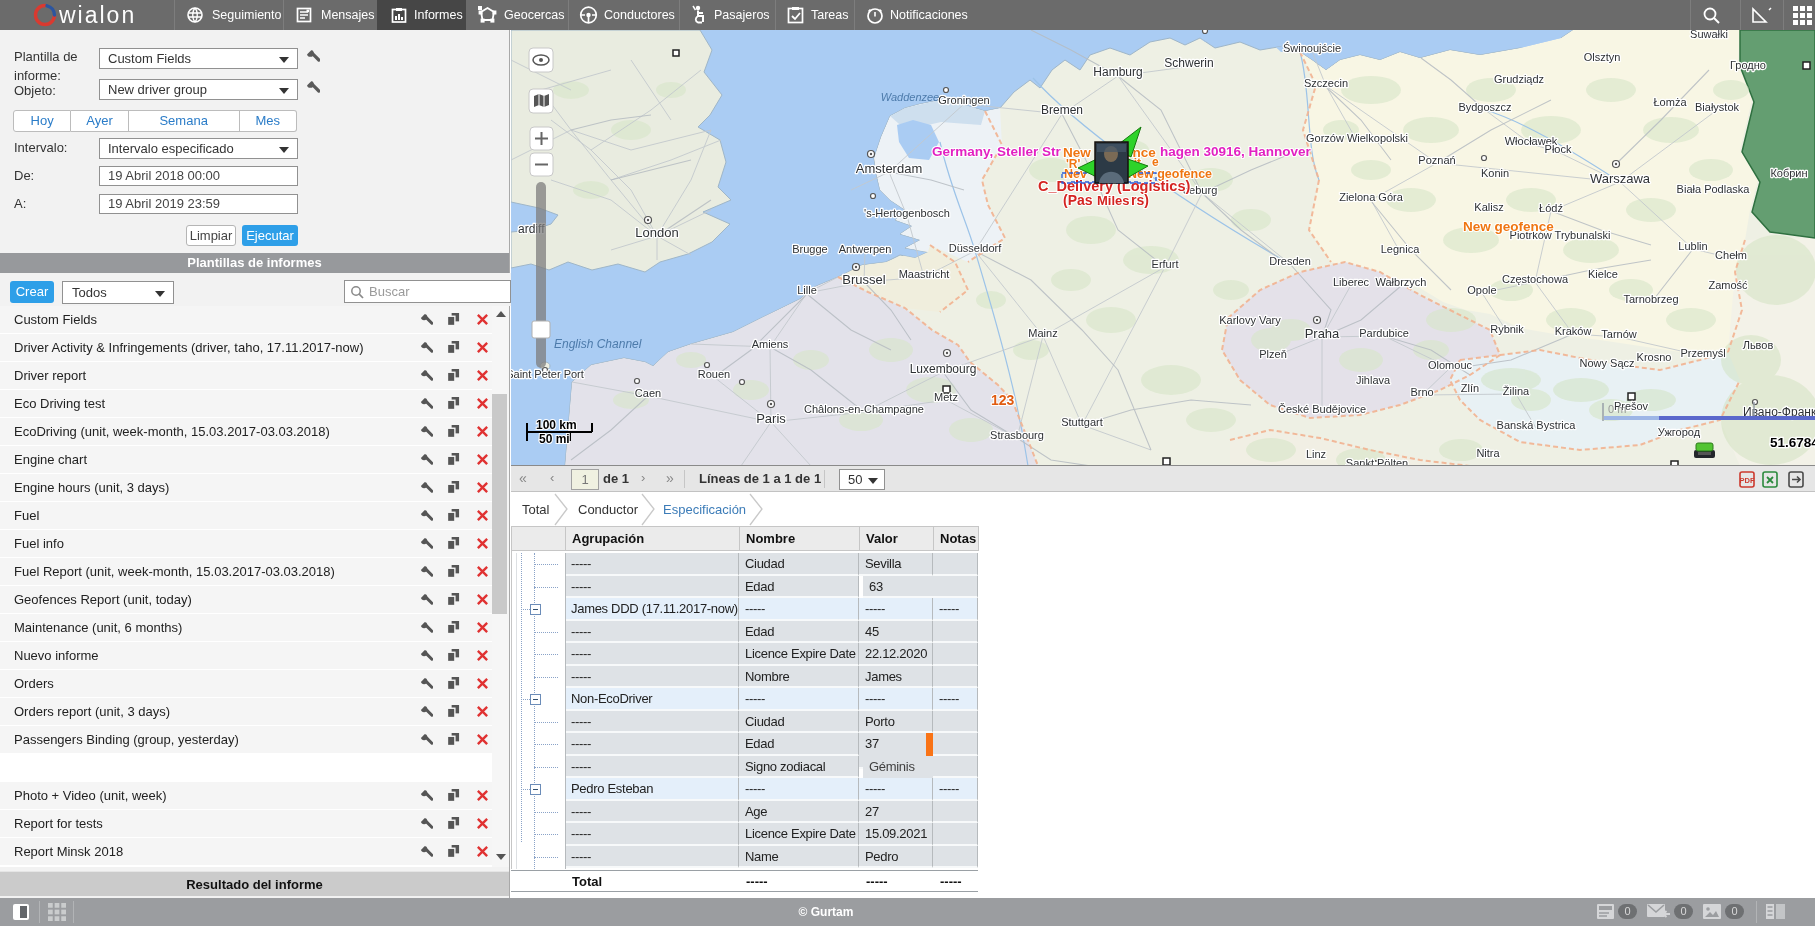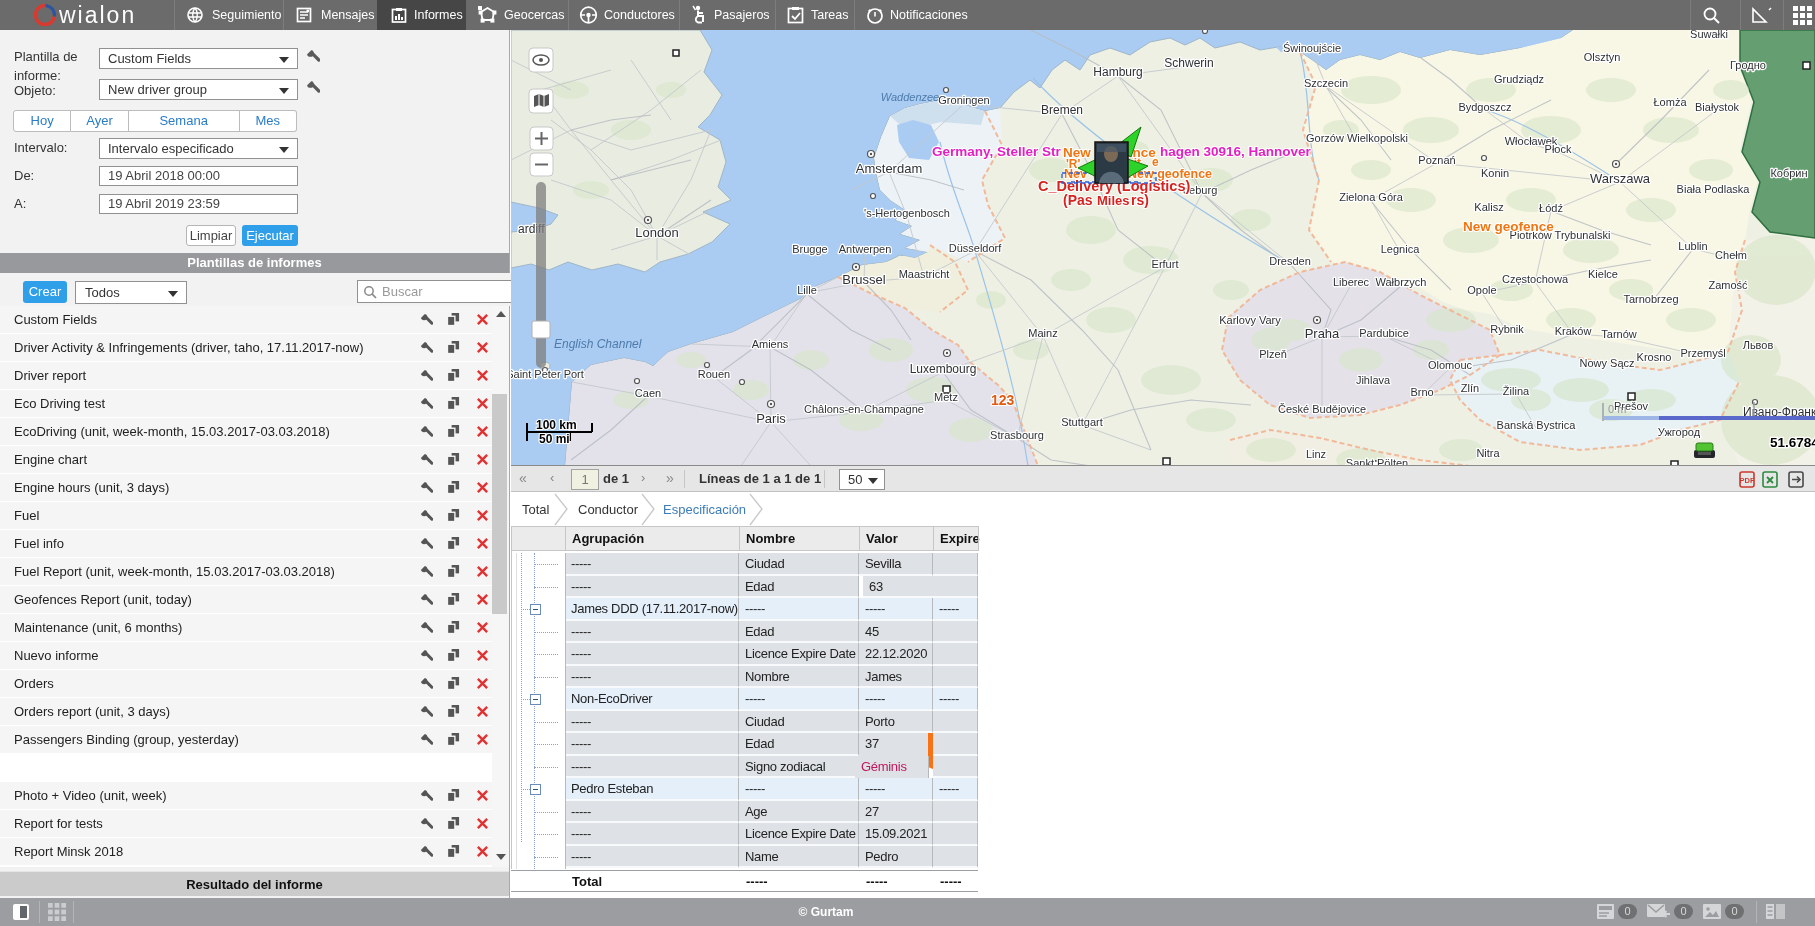--- a/index.html
+++ b/index.html
@@ -18,21 +18,21 @@
 .sel .arr { position:absolute; right:8px; top:8px; width:0; height:0; border-left:5px solid transparent; border-right:5px solid transparent; border-top:6px solid #333; }
 .inp { position:absolute; background:#fff; border:1px solid #919191; font-size:13px; color:#444; }
 .wrench { position:absolute; width:14px; height:14px; }
 .btnrow { position:absolute; left:13px; top:110px; width:284px; height:22px; display:flex; }
 .btnrow div { flex:1; border:1px solid #bcbcbc; border-left:none; background:#fff; color:#2a7cc8; text-align:center; line-height:20px; font-size:13px; }
 .btnrow div:first-child { border-left:1px solid #bcbcbc; border-radius:3px 0 0 3px; }
 .btnrow div:last-child { border-radius:0 3px 3px 0; }
 #bluebtn { position:absolute; background:#2e9fe8; color:#fff; text-align:center; border-radius:3px; }
 #graybtn { position:absolute; background:#fff; border:1px solid #b5b5b5; color:#444; text-align:center; border-radius:3px; }
 #plantheader { position:absolute; left:0; top:223px; width:509px; height:20px; background:#97999c; color:#fff; font-weight:bold; text-align:center; line-height:20px; font-size:13px; }
-#planttoolbar { position:absolute; left:17px; top:243px; width:509px; height:33px; background:#f2f2f2; }
+#planttoolbar { position:absolute; left:4px; top:243px; width:509px; height:33px; background:#f2f2f2; }
 #plist { position:absolute; left:0; top:276px; width:492px; height:561px; background:#fff; }
 .prow { position:absolute; left:0; width:492px; height:27px; background:#f5f5f5; }
 .prow span { position:absolute; left:14px; top:6px; font-size:13px; color:#222; }
 #pscroll { position:absolute; left:492px; top:276px; width:17px; height:561px; background:#f6f6f6; }
 #resultheader { position:absolute; left:0; top:841px; width:509px; height:25px; background:#cbcbcb; color:#111; font-weight:bold; text-align:center; line-height:25px; font-size:13px; border-top:1px solid #e5e5e5; }
 
 .iwrench, .icopy, .ix { position:absolute; top:7px; width:13px; height:13px; }
 .iwrench { left:420px; } .icopy { left:447px; } .ix { left:476px; }
 
 #pagebar { position:absolute; left:511px; top:466px; width:1304px; height:26px; background:#e6e6e6; border-bottom:1px solid #c2c2c2; }
@@ -906,21 +906,21 @@
     <text x="11" y="21" font-size="13" fill="#333" font-family="Liberation Sans">Total</text>
     <text x="67" y="21" font-size="13" fill="#333" font-family="Liberation Sans">Conductor</text>
     <text x="152" y="21" font-size="13" fill="#3c7cb8" font-family="Liberation Sans">Especificación</text>
   </svg>
 </div>
 <div id="tablearea">
     <div class="abs" style="left:0;top:0;width:467px;height:25px;background:#ebebeb;border-top:1px solid #c6c6c6;border-bottom:1px solid #c6c6c6"></div>
     <div class="abs" style="left:61px;top:5px;font-weight:bold;color:#111">Agrupación</div>
     <div class="abs" style="left:235px;top:5px;font-weight:bold;color:#111">Nombre</div>
     <div class="abs" style="left:355px;top:5px;font-weight:bold;color:#111">Valor</div>
-    <div class="abs" style="left:429px;top:5px;font-weight:bold;color:#111">Expire</div>
+    <div class="abs" style="left:429px;top:5px;font-weight:bold;color:#111">Notas</div>
     <div class="abs" style="left:0px;top:0;width:1px;height:25px;background:#c6c6c6"></div>
     <div class="abs" style="left:54px;top:0;width:1px;height:25px;background:#c6c6c6"></div>
     <div class="abs" style="left:228px;top:0;width:1px;height:25px;background:#c6c6c6"></div>
     <div class="abs" style="left:348px;top:0;width:1px;height:25px;background:#c6c6c6"></div>
     <div class="abs" style="left:422px;top:0;width:1px;height:25px;background:#c6c6c6"></div>
     <div class="abs" style="left:467px;top:0;width:1px;height:25px;background:#c6c6c6"></div>
     <div class="abs" style="left:54px;top:27px;width:174px;height:22.5px;background:#dee2e6;border-right:1px solid #b6babd;border-bottom:2px solid #f7f9fa;padding:3px 0 0 6px;color:#222;white-space:nowrap;overflow:hidden;letter-spacing:-0.3px">-----</div>
     <div class="abs" style="left:228px;top:27px;width:120px;height:22.5px;background:#dee2e6;border-right:1px solid #b6babd;border-bottom:2px solid #f7f9fa;padding:3px 0 0 6px;color:#222;white-space:nowrap;overflow:hidden;letter-spacing:-0.3px">Ciudad</div>
     <div class="abs" style="left:348px;top:27px;width:74px;height:22.5px;background:#dee2e6;border-right:1px solid #b6babd;border-bottom:2px solid #f7f9fa;padding:3px 0 0 6px;color:#222;white-space:nowrap;overflow:hidden;letter-spacing:-0.3px">Sevilla</div>
     <div class="abs" style="left:422px;top:27px;width:45px;height:22.5px;background:#dee2e6;border-right:1px solid #b6babd;border-bottom:2px solid #f7f9fa;padding:3px 0 0 6px;color:#222;white-space:nowrap;overflow:hidden;letter-spacing:-0.3px"></div>
@@ -961,26 +961,26 @@
     <div class="abs" style="left:19px;top:167.5px;width:11px;height:11px;background:#fff;border:1px solid #6b8cb8;z-index:3">
       <div class="abs" style="left:2px;top:4px;width:5px;height:1px;background:#33506e"></div>
     </div>
     <div class="abs" style="left:54px;top:184.5px;width:174px;height:22.5px;background:#dee2e6;border-right:1px solid #b6babd;border-bottom:2px solid #f7f9fa;padding:3px 0 0 6px;color:#222;white-space:nowrap;overflow:hidden;letter-spacing:-0.3px">-----</div>
     <div class="abs" style="left:228px;top:184.5px;width:120px;height:22.5px;background:#dee2e6;border-right:1px solid #b6babd;border-bottom:2px solid #f7f9fa;padding:3px 0 0 6px;color:#222;white-space:nowrap;overflow:hidden;letter-spacing:-0.3px">Ciudad</div>
     <div class="abs" style="left:348px;top:184.5px;width:74px;height:22.5px;background:#dee2e6;border-right:1px solid #b6babd;border-bottom:2px solid #f7f9fa;padding:3px 0 0 6px;color:#222;white-space:nowrap;overflow:hidden;letter-spacing:-0.3px">Porto</div>
     <div class="abs" style="left:422px;top:184.5px;width:45px;height:22.5px;background:#dee2e6;border-right:1px solid #b6babd;border-bottom:2px solid #f7f9fa;padding:3px 0 0 6px;color:#222;white-space:nowrap;overflow:hidden;letter-spacing:-0.3px"></div>
     <div class="abs" style="left:23px;top:195.5px;width:24px;height:1px;border-top:1px dotted #8aa3c8"></div>
     <div class="abs" style="left:54px;top:207px;width:174px;height:22.5px;background:#dee2e6;border-right:1px solid #b6babd;border-bottom:2px solid #f7f9fa;padding:3px 0 0 6px;color:#222;white-space:nowrap;overflow:hidden;letter-spacing:-0.3px">-----</div>
     <div class="abs" style="left:228px;top:207px;width:120px;height:22.5px;background:#dee2e6;border-right:1px solid #b6babd;border-bottom:2px solid #f7f9fa;padding:3px 0 0 6px;color:#222;white-space:nowrap;overflow:hidden;letter-spacing:-0.3px">Edad</div>
-    <div class="abs" style="left:348px;top:207px;width:74px;height:36px;background:#dee2e6;border-right:5px solid #f97316;border-bottom:2px solid #f7f9fa;padding:3px 3px 0 6px;color:#222;white-space:nowrap;overflow:hidden;letter-spacing:-0.3px">37</div>
+    <div class="abs" style="left:348px;top:207px;width:74px;height:36px;background:#dee2e6;border-right:7px solid #f97316;border-bottom:2px solid #f7f9fa;padding:3px 3px 0 6px;color:#222;white-space:nowrap;overflow:hidden;letter-spacing:-0.3px">37</div>
     <div class="abs" style="left:422px;top:207px;width:45px;height:22.5px;background:#dee2e6;border-right:1px solid #b6babd;border-bottom:2px solid #f7f9fa;padding:3px 0 0 6px;color:#222;white-space:nowrap;overflow:hidden;letter-spacing:-0.3px"></div>
     <div class="abs" style="left:23px;top:218px;width:24px;height:1px;border-top:1px dotted #8aa3c8"></div>
     <div class="abs" style="left:54px;top:229.5px;width:174px;height:22.5px;background:#dee2e6;border-right:1px solid #b6babd;border-bottom:2px solid #f7f9fa;padding:3px 0 0 6px;color:#222;white-space:nowrap;overflow:hidden;letter-spacing:-0.3px">-----</div>
     <div class="abs" style="left:228px;top:229.5px;width:120px;height:22.5px;background:#dee2e6;border-right:1px solid #b6babd;border-bottom:2px solid #f7f9fa;padding:3px 0 0 6px;color:#222;white-space:nowrap;overflow:hidden;letter-spacing:-0.3px">Signo zodiacal</div>
-    <div class="abs" style="left:344px;top:229.5px;width:74px;height:35px;background:#dee2e6;border-right:1px solid #b6babd;border-bottom:2px solid #f7f9fa;padding:3px 0 0 6px;color:#be185d;white-space:nowrap;overflow:hidden;letter-spacing:-0.3px">Géminis</div>
+    <div class="abs" style="left:352px;top:229.5px;width:74px;height:35px;background:#dee2e6;border-right:1px solid #b6babd;border-bottom:2px solid #f7f9fa;padding:3px 0 0 6px;color:#404040;white-space:nowrap;overflow:hidden;letter-spacing:-0.3px">Géminis</div>
     <div class="abs" style="left:422px;top:229.5px;width:45px;height:22.5px;background:#dee2e6;border-right:1px solid #b6babd;border-bottom:2px solid #f7f9fa;padding:3px 0 0 6px;color:#222;white-space:nowrap;overflow:hidden;letter-spacing:-0.3px"></div>
     <div class="abs" style="left:23px;top:240.5px;width:24px;height:1px;border-top:1px dotted #8aa3c8"></div>
     <div class="abs" style="left:54px;top:252px;width:174px;height:22.5px;background:#e4effa;border-right:1px solid #b6babd;border-bottom:2px solid #f7f9fa;padding:3px 0 0 6px;color:#222;white-space:nowrap;overflow:hidden;letter-spacing:-0.3px">Pedro Esteban</div>
     <div class="abs" style="left:228px;top:252px;width:120px;height:22.5px;background:#e4effa;border-right:1px solid #b6babd;border-bottom:2px solid #f7f9fa;padding:3px 0 0 6px;color:#222;white-space:nowrap;overflow:hidden;letter-spacing:-0.3px">-----</div>
     <div class="abs" style="left:348px;top:252px;width:74px;height:22.5px;background:#e4effa;border-right:1px solid #b6babd;border-bottom:2px solid #f7f9fa;padding:3px 0 0 6px;color:#222;white-space:nowrap;overflow:hidden;letter-spacing:-0.3px">-----</div>
     <div class="abs" style="left:422px;top:252px;width:45px;height:22.5px;background:#e4effa;border-right:1px solid #b6babd;border-bottom:2px solid #f7f9fa;padding:3px 0 0 6px;color:#222;white-space:nowrap;overflow:hidden;letter-spacing:-0.3px">-----</div>
     <div class="abs" style="left:10px;top:263px;width:9px;height:1px;border-top:1px dotted #8aa3c8"></div>
     <div class="abs" style="left:19px;top:257.5px;width:11px;height:11px;background:#fff;border:1px solid #6b8cb8;z-index:3">
       <div class="abs" style="left:2px;top:4px;width:5px;height:1px;background:#33506e"></div>
     </div>

